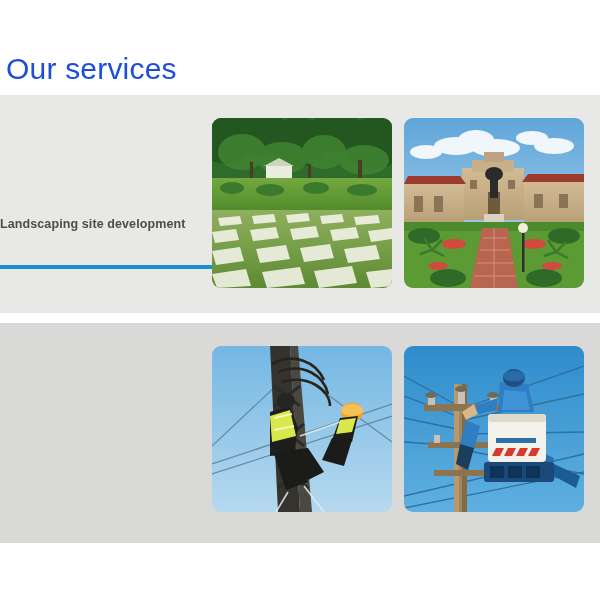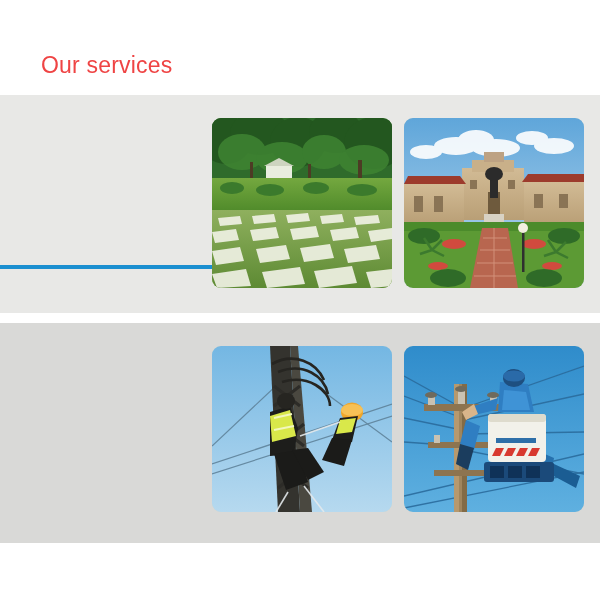--- a/index.html
+++ b/index.html
@@ -17,26 +17,25 @@
     width: 600px;
     height: 600px;
     background: #ffffff;
   }
 
   
   .page-title {
     position: absolute;
     left: 6px;
     top: 52px;
-    font-size: 23px;
+    font-size: 30px;
     font-weight: 400;
     letter-spacing: 0.2px;
-    color: #ef4444;
+    color: #1d4ed8;
     white-space: nowrap;
-    margin-left: 35px;
   }
 
   
   .service-card {
     position: absolute;
     left: 0;
     width: 600px;
     overflow: hidden;
   }
 
@@ -90,20 +89,21 @@
   .ph-4 { left: 404px; top: 346px; width: 180px; height: 166px; }
 </style>
 </head>
 <body>
 
 <div class="page">
 
   <div class="page-title">Our services</div>
 
   <section class="service-card card-1">
+    <div class="service-label">Landscaping site development</div>
     <div class="service-rule"></div>
   </section>
 
   <figure class="photo ph-1">
     <svg viewBox="0 0 180 170" preserveAspectRatio="none">
       <defs>
         <linearGradient id="g1sky" x1="0" y1="0" x2="0" y2="1">
           <stop offset="0%" stop-color="#cfe0c2"></stop>
             <stop offset="100%" stop-color="#9fc27e"></stop>
         </linearGradient>

